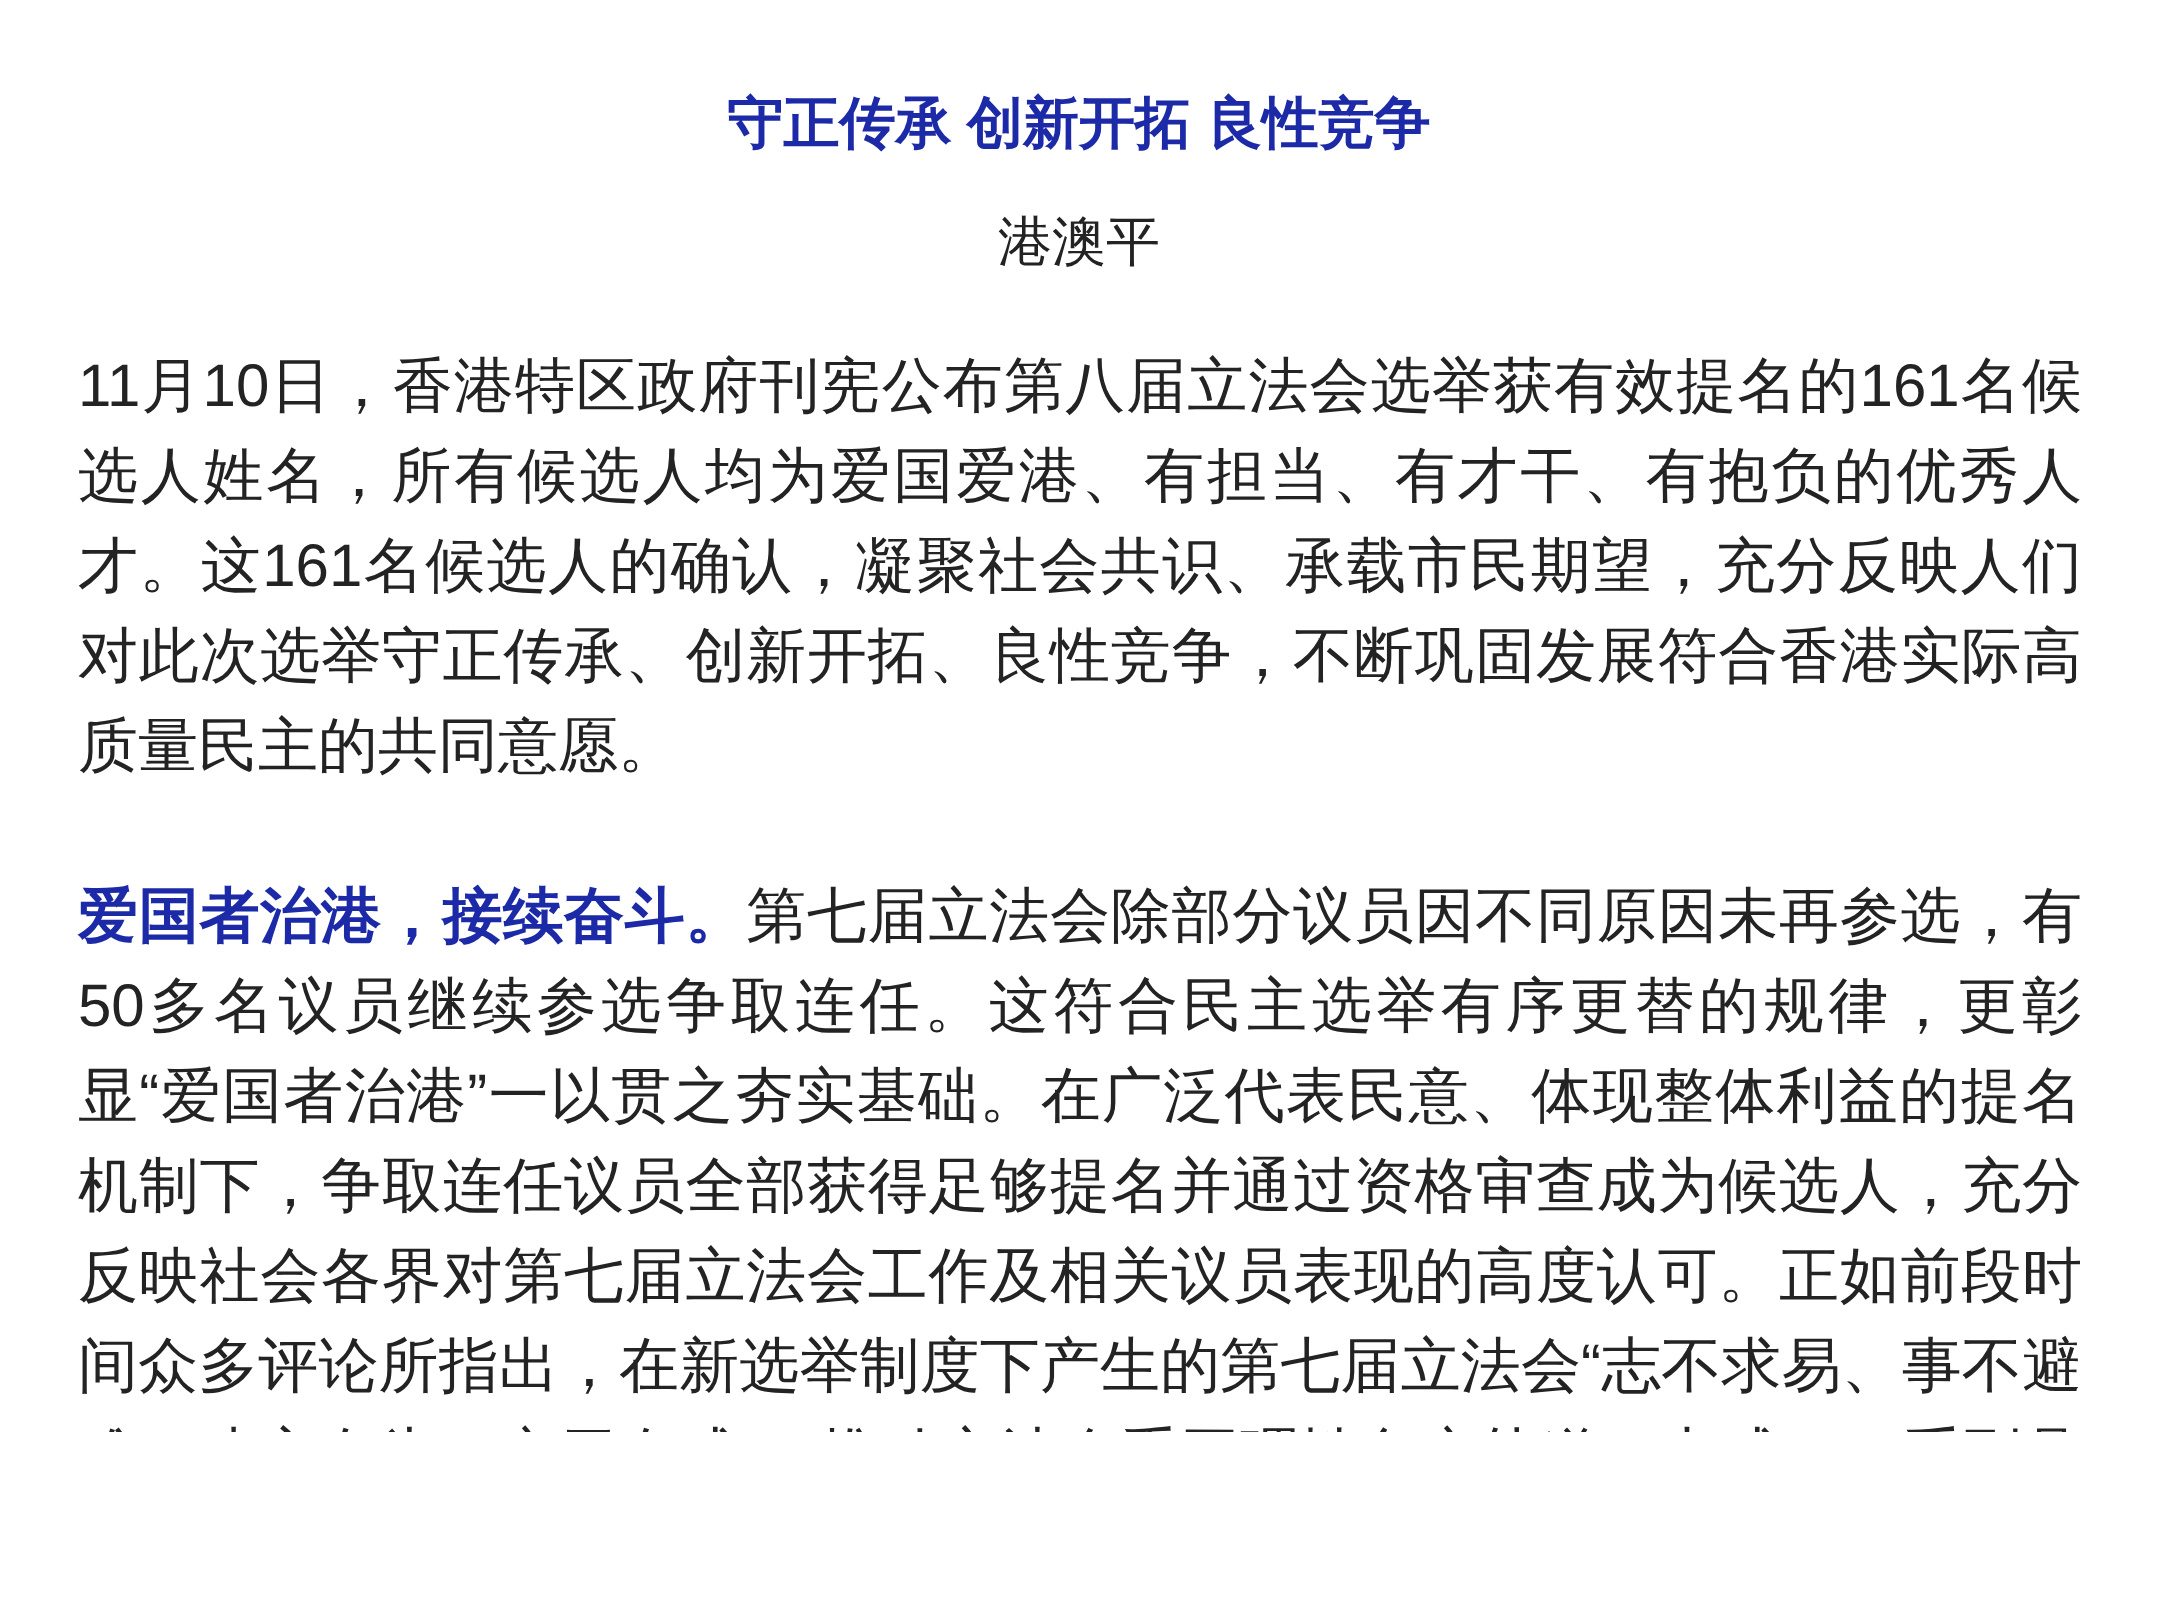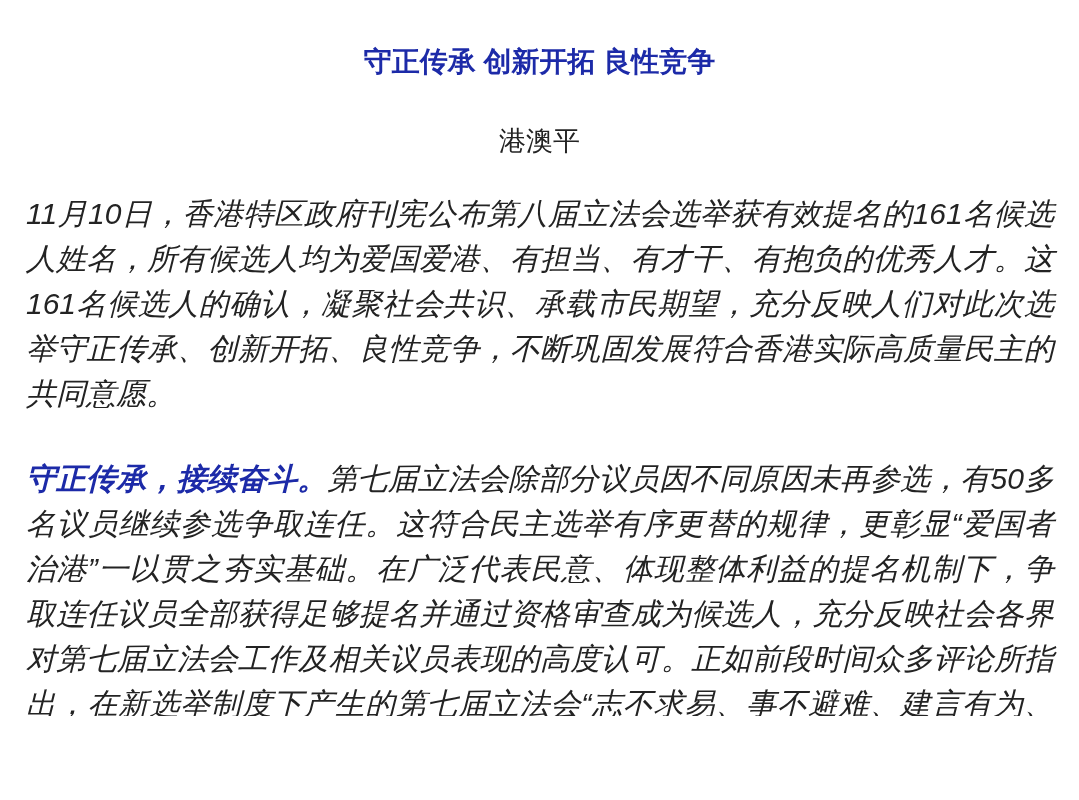--- a/index.html
+++ b/index.html
@@ -26,35 +26,34 @@
     font-weight: bold;
     font-size: 28px;
     line-height: 47px;
     margin-top: 38px;
     color: var(--accent);
   }
   .byline {
     text-align: center;
     font-size: 27px;
     line-height: 40px;
-    margin-top: 36px;
+    margin-top: 16px;
     color: var(--ink);
     font-weight: normal;
   }
   .content {
     margin: 30px 21px 0 22px;
     font-size: 30px;
     line-height: 45px;
     color: var(--ink);
     text-align: justify;
     text-justify: inter-ideograph;
   }
   .content p {
-    margin: 4px;
-    font-style: italic;
+    margin: 17px;
   }
   .content p + p {
     margin-top: 40px;
   }
   .lead {
     color: var(--accent);
     font-weight: bold;
   }
 </style>
 </head>
@@ -63,15 +62,15 @@
 <div class="page">
   <div class="title">
     <div>守正传承 创新开拓 良性竞争</div>
   </div>
 
   <div class="byline">港澳平</div>
 
   <div class="content">
     <p><strong class="lead"></strong><span>11月10日，香港特区政府刊宪公布第八届立法会选举获有效提名的161名候选人姓名，所有候选人均为爱国爱港、有担当、有才干、有抱负的优秀人才。这161名候选人的确认，凝聚社会共识、承载市民期望，充分反映人们对此次选举守正传承、创新开拓、良性竞争，不断巩固发展符合香港实际高质量民主的共同意愿。</span></p>
 
-    <p><strong class="lead">守正传承，接续奋斗。</strong><span>第七届立法会除部分议员因不同原因未再参选，有50多名议员继续参选争取连任。这符合民主选举有序更替的规律，更彰显“爱国者治港”一以贯之夯实基础。在广泛代表民意、体现整体利益的提名机制下，争取连任议员全部获得足够提名并通过资格审查成为候选人，充分反映社会各界对第七届立法会工作及相关议员表现的高度认可。正如前段时间众多评论所指出，在新选举制度下产生的第七届立法会“志不求易、事不避难、建言有为、实干有成”，推动立法会重回理性务实轨道，办成了一系列具有历史意义的大事，取得了一系列重大突破性成果。特别是切实维护行政主导体制，妥善把握配合与制衡的关系，树立起行政立法良性</span></p>
+    <p><strong class="lead">爱国者治港，接续奋斗。</strong><span>第七届立法会除部分议员因不同原因未再参选，有50多名议员继续参选争取连任。这符合民主选举有序更替的规律，更彰显“爱国者治港”一以贯之夯实基础。在广泛代表民意、体现整体利益的提名机制下，争取连任议员全部获得足够提名并通过资格审查成为候选人，充分反映社会各界对第七届立法会工作及相关议员表现的高度认可。正如前段时间众多评论所指出，在新选举制度下产生的第七届立法会“志不求易、事不避难、建言有为、实干有成”，推动立法会重回理性务实轨道，办成了一系列具有历史意义的大事，取得了一系列重大突破性成果。特别是切实维护行政主导体制，妥善把握配合与制衡的关系，树立起行政立法良性</span></p>
   </div>
 </div>
 
 </body></html>

